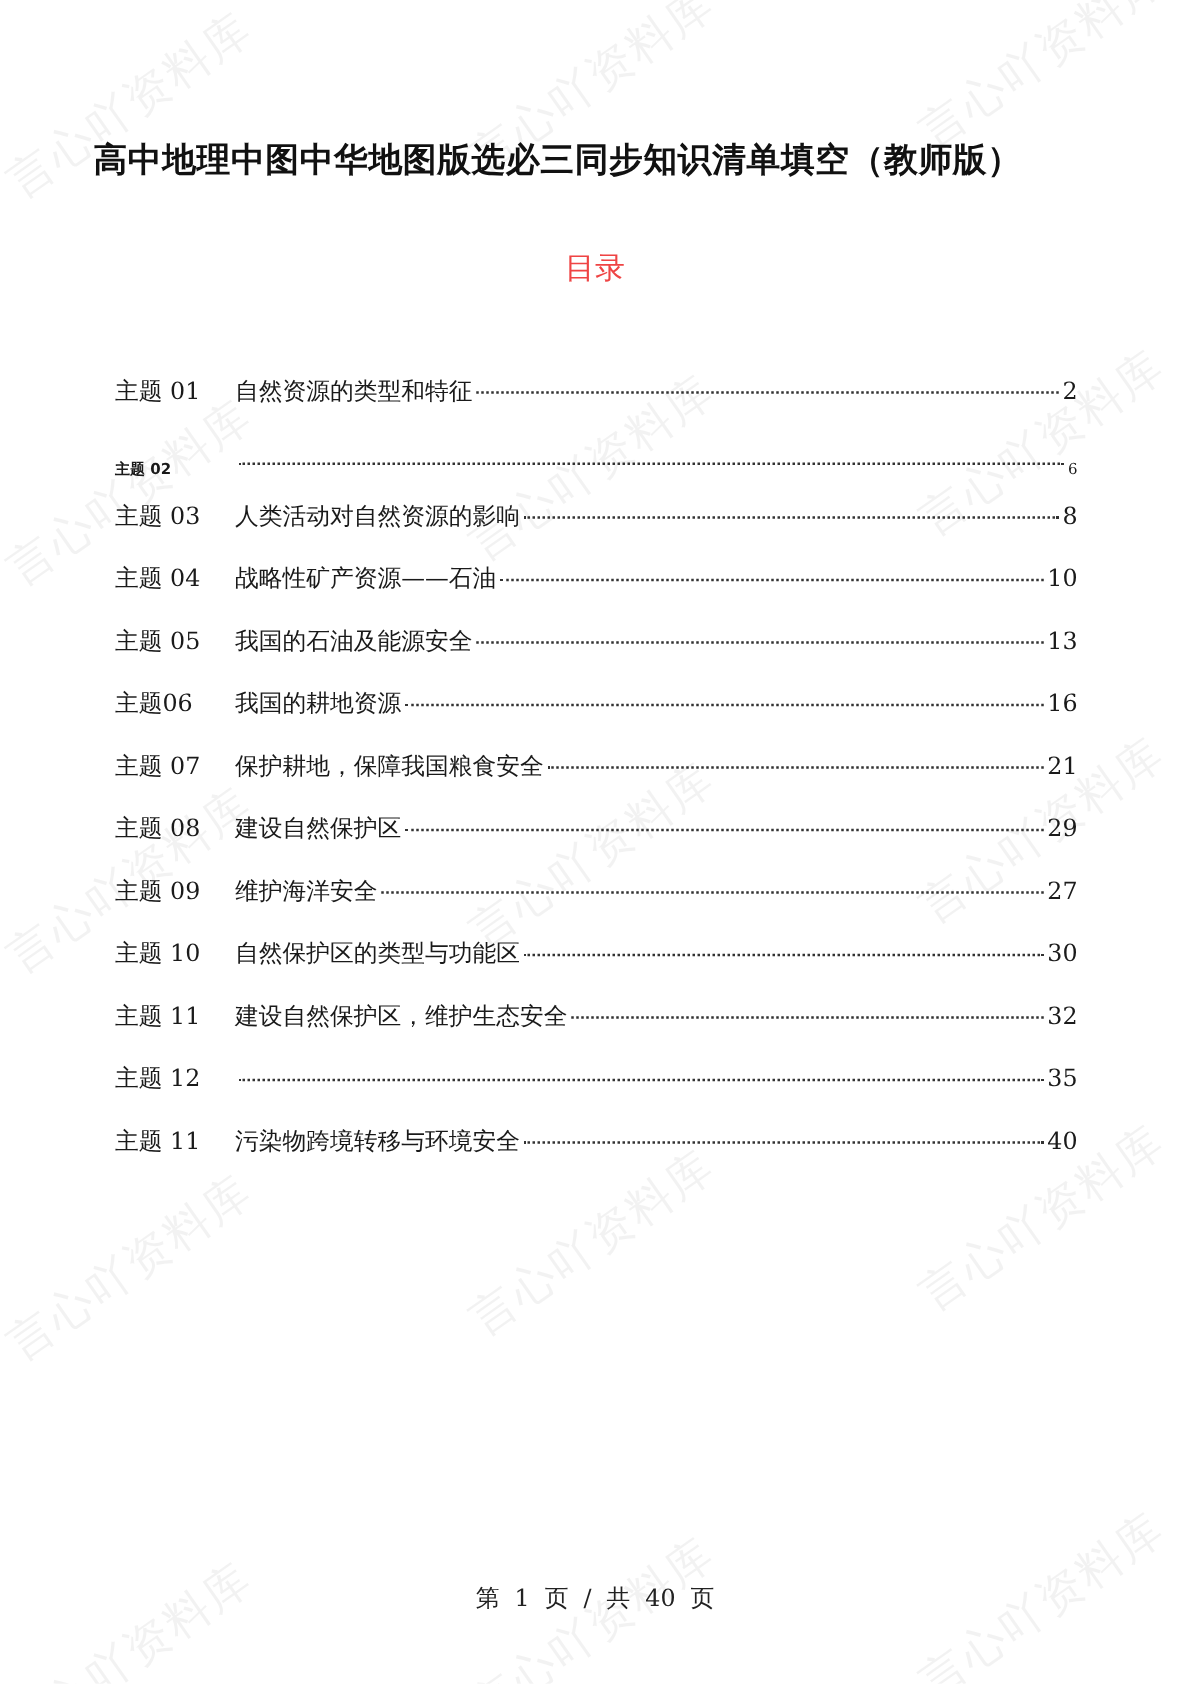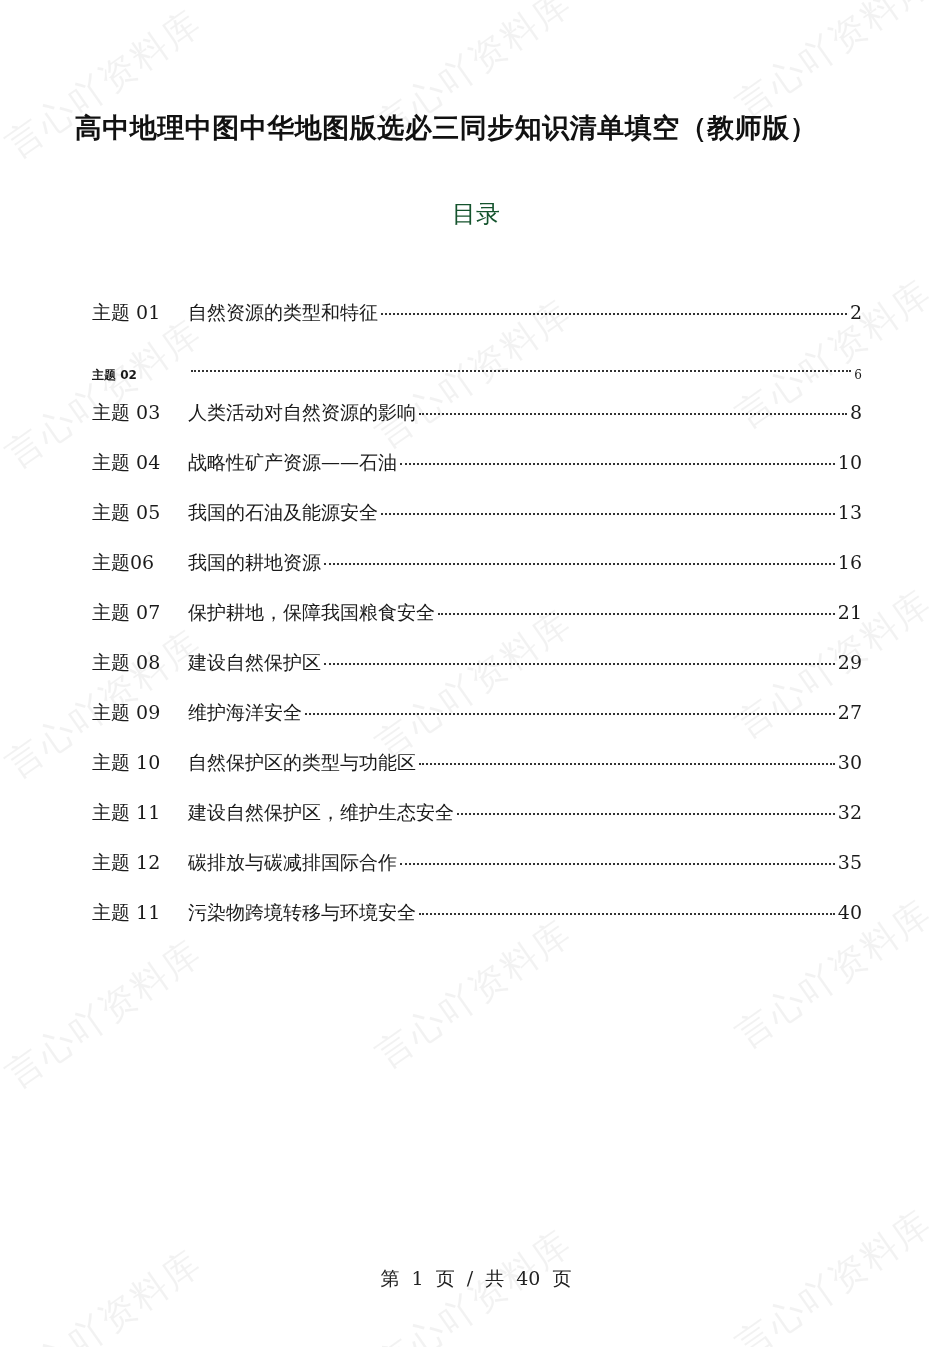--- a/index.html
+++ b/index.html
@@ -7,21 +7,21 @@
          font-family: "DejaVu Serif", "Liberation Serif", serif; color: #1a1a1a; }
   .watermark-layer { position: absolute; inset: 0; pointer-events: none; z-index: 0; }
   .wm { position: absolute; font-family: "DejaVu Sans", sans-serif; font-size: 36px;
         color: rgba(0,0,0,0.05); transform: rotate(-35deg); white-space: nowrap;
         letter-spacing: 2px; }
   .page { position: relative; z-index: 1; }
   .doc-title { position: absolute; top: 110px; left: 0; width: 892px; text-align: center;
                font-family: "DejaVu Sans", sans-serif; font-weight: bold; font-size: 27px;
                letter-spacing: 0.5px; color: #111; }
   .toc-heading { position: absolute; top: 198px; left: 0; width: 952px; text-align: center;
-                 font-size: 24px; color: #14532d; }
+                 font-size: 24px; color: #ef4444; }
   .toc { position: absolute; top: 300px; left: 92px; width: 770px; }
   .toc-row { display: flex; align-items: baseline; height: 50px; font-size: 19px; color: #1a1a1a; }
   .toc-row .num { width: 96px; flex: none; white-space: nowrap; }
   .toc-row .title { flex: none; white-space: nowrap; }
   .toc-row .dots { flex: 1; border-bottom: 2px dotted #333; margin: 0 3px; transform: translateY(-4px); }
   .toc-row .pg { flex: none; text-align: right; }
   .toc-row.bold { font-family: "DejaVu Sans", sans-serif; font-weight: bold; font-size: 12px; align-items: center; }
   .footer { position: absolute; top: 1266px; left: 0; width: 952px; text-align: center;
             font-size: 19px; color: #222; word-spacing: 6px; }
 </style>
@@ -111,21 +111,20 @@
         <span class="pg">30</span>
       </div>
     <div class="toc-row">
         <span class="num">主题 11</span>
         <span class="title">建设自然保护区，维护生态安全</span>
         <span class="dots"></span>
         <span class="pg">32</span>
       </div>
     <div class="toc-row">
         <span class="num">主题 12</span>
-        <span class="title">碳排放与碳减排国际合作</span>
         <span class="dots"></span>
         <span class="pg">35</span>
       </div>
     <div class="toc-row">
         <span class="num">主题 11</span>
         <span class="title">污染物跨境转移与环境安全</span>
         <span class="dots"></span>
         <span class="pg">40</span>
       </div>
   </div>

